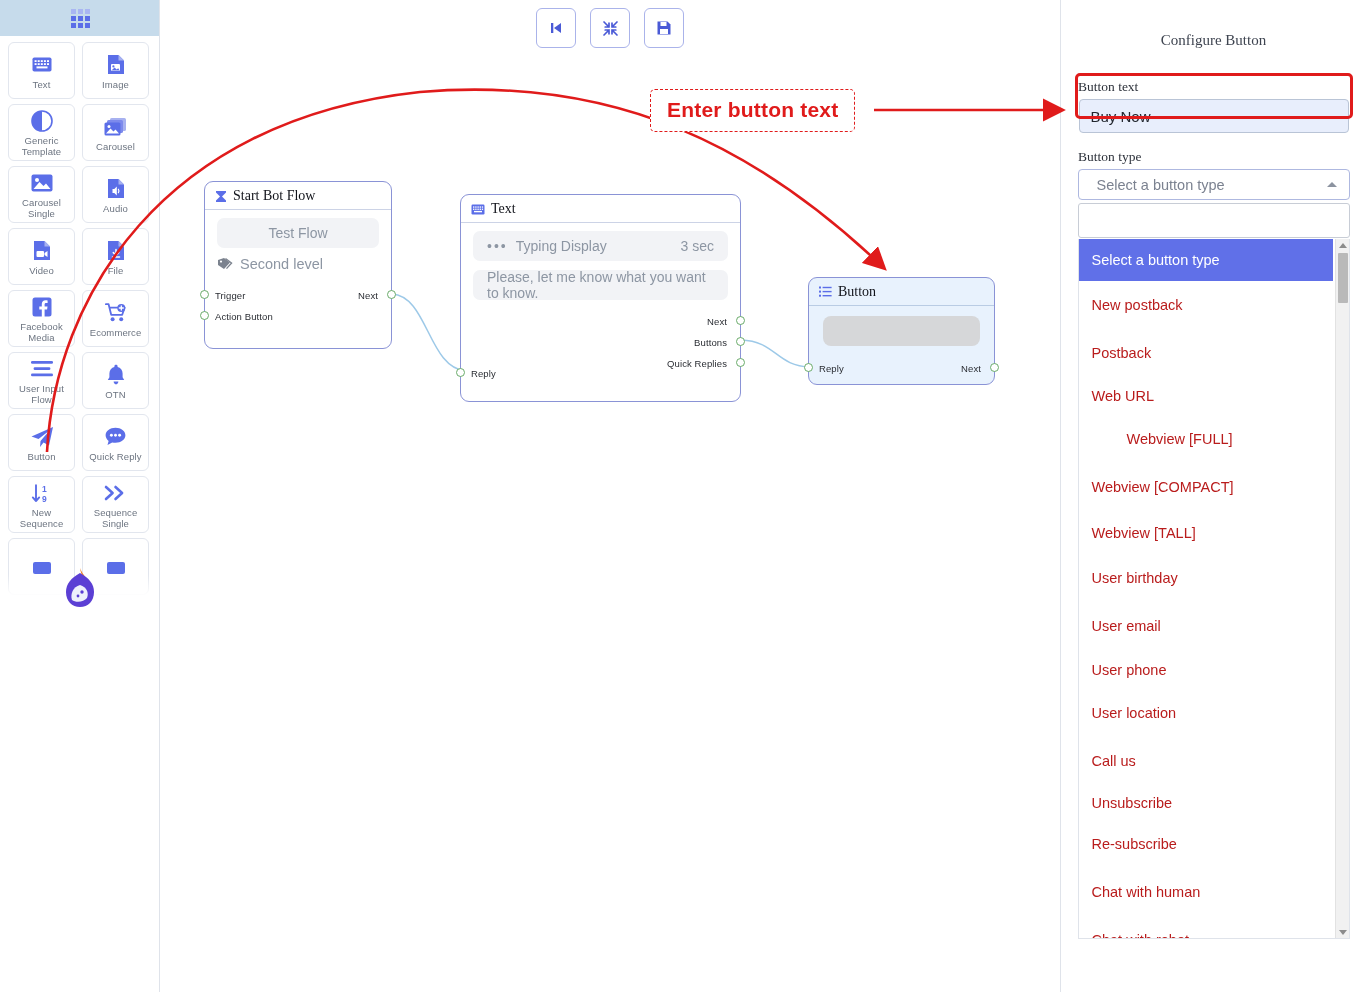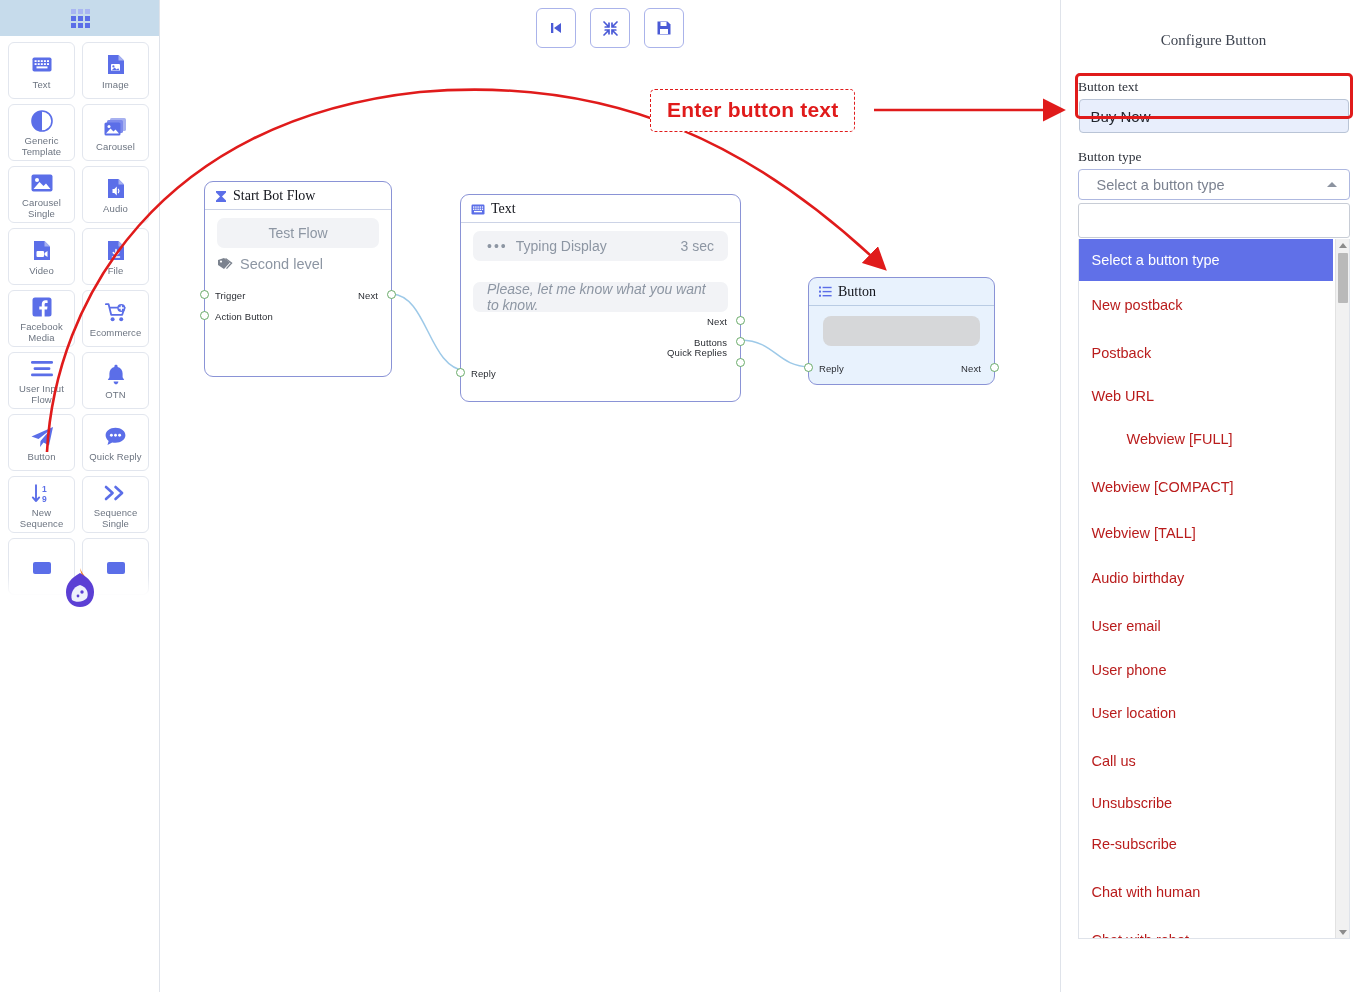--- a/index.html
+++ b/index.html
@@ -127,21 +127,21 @@
     white-space: nowrap;
   }
   .port {
     position:absolute;
     width: 9px; height: 9px;
     border: 1.4px solid #6aab6a;
     border-radius: 50%;
     background: #ffffff;
   }
 
-  #node-start { left: 44px; top: 181px; width: 188px; height: 196px; }
+  #node-start { left: 44px; top: 181px; width: 188px; height: 168px; }
   #node-text  { left: 300px; top: 194px; width: 281px; height: 208px; }
   #node-button{ left: 648px; top: 277px; width: 187px; height: 108px;
                 background: #e8f2fd; border-color:#8a93d6; }
   #node-button .node-hdr { border-bottom-color:#b9cce4; }
   .btn-placeholder {
     margin: 10px 14px 0 14px;
     height: 30px; border-radius: 8px; background:#d6d7d9;
   }
 
   
@@ -564,30 +564,30 @@
         <span>Text</span>
       </div>
       <div class="node-body">
         <div class="pill split">
           <span style="display:flex;align-items:center;gap:8px;">
             <span style="letter-spacing:2px;">•••</span>
             <span>Typing Display</span>
           </span>
           <span>3 sec</span>
         </div>
-        <div class="pill" style="margin-top:21px;font-style:italic;">Please, let me know what you want to know.</div>
+        <div class="pill" style="margin-top:9px;">Please, let me know what you want to know.</div>
       </div>
       <span class="port" style="left:-5px; top:173px;"></span>
       <span class="port-label" style="left:10px; top:173px;">Reply</span>
       <span class="port" style="right:-5px; top:121px;"></span>
       <span class="port-label" style="right:13px; top:121px;">Next</span>
       <span class="port" style="right:-5px; top:142px;"></span>
       <span class="port-label" style="right:13px; top:142px;">Buttons</span>
       <span class="port" style="right:-5px; top:163px;"></span>
-      <span class="port-label" style="right:13px; top:152px;">Quick Replies</span>
+      <span class="port-label" style="right:13px; top:163px;">Quick Replies</span>
     </div>
 
     <div class="node" id="node-button">
       <div class="node-hdr">
         <span class="hicon">
           <svg width="13" height="12" viewBox="0 0 13 12">
             <g fill="#5b6ee8">
               <rect x="0" y="0.5" width="2" height="2"></rect>
                 <rect x="3.6" y="0.8" width="9" height="1.4"></rect>
               <rect x="0" y="4.6" width="2" height="2"></rect>
@@ -628,21 +628,21 @@
 
     <div id="dd-list-wrap">
       <div id="dd-options">
           <div class="dd-opt selected" style="height: 42px;">Select a button type</div>
           <div class="dd-opt" style="height: 48px;">New postback</div>
           <div class="dd-opt" style="height: 48px;">Postback</div>
           <div class="dd-opt" style="height: 38px;">Web URL</div>
           <div class="dd-opt" style="height: 48px; margin-left: 35px;">Webview [FULL]</div>
           <div class="dd-opt" style="height: 48px;">Webview [COMPACT]</div>
           <div class="dd-opt" style="height: 43px; text-align: center;">Webview [TALL]</div>
-          <div class="dd-opt" style="height: 48px;">Audio birthday</div>
+          <div class="dd-opt" style="height: 48px;">User birthday</div>
           <div class="dd-opt" style="height: 48px;">User email</div>
           <div class="dd-opt" style="height: 39px;">User phone</div>
           <div class="dd-opt" style="height: 48px;">User location</div>
           <div class="dd-opt" style="height: 48px;">Call us</div>
           <div class="dd-opt" style="height: 35px;">Unsubscribe</div>
           <div class="dd-opt" style="height: 48px;">Re-subscribe</div>
           <div class="dd-opt" style="height: 48px;">Chat with human</div>
           <div class="dd-opt" style="height: 48px;">Chat with robot</div>
         </div>
       <div id="dd-scrollbar">

